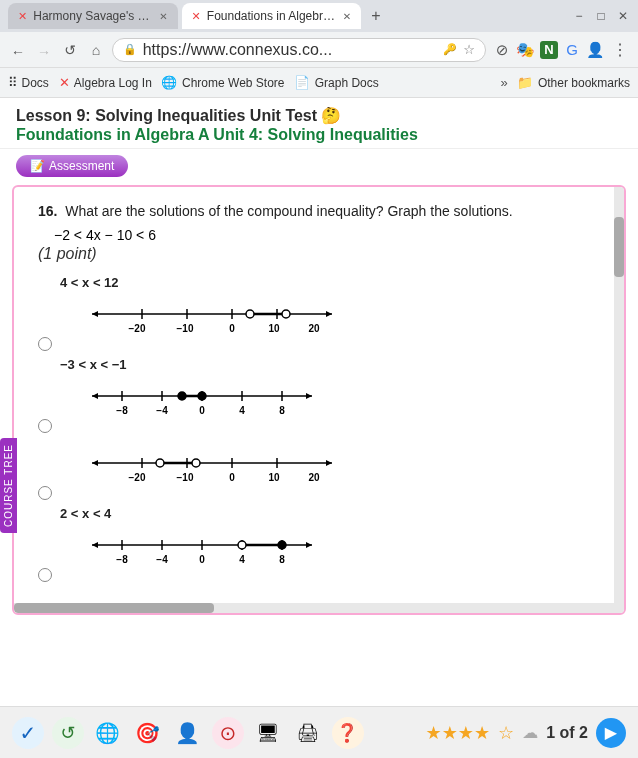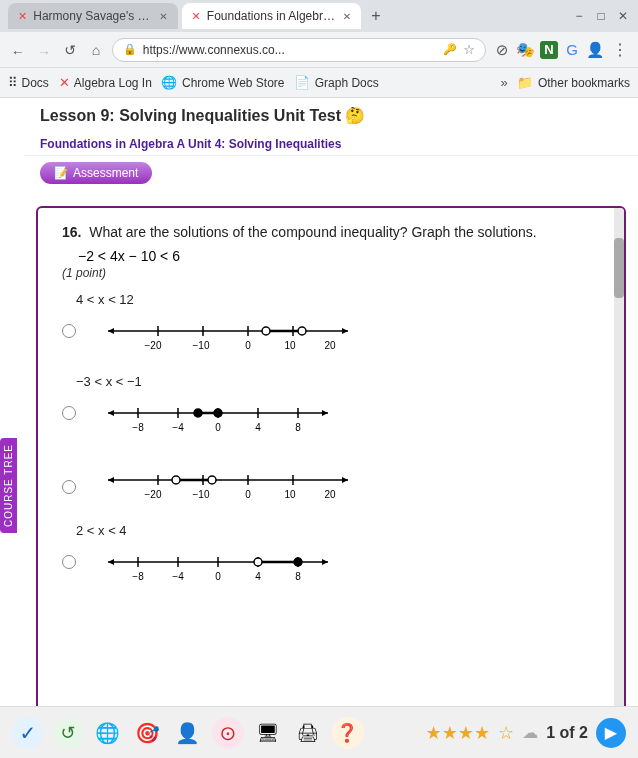--- a/index.html
+++ b/index.html
@@ -61,21 +61,21 @@
       background: #fff;
       border: 1px solid #ccc;
       border-radius: 12px;
       display: flex;
       align-items: center;
       padding: 0 10px;
       font-size: 12px;
       color: #333;
       gap: 6px;
     }
-    .address-text { flex: 1; font-size: 12px; }
+    .address-text { flex: 1; font-size: 16px; }
     .nav-extras { display: flex; gap: 4px; align-items: center; }
     .nav-ext-icon { font-size: 14px; color: #555; width: 20px; text-align: center; }
 
     .bookmarks-bar {
       background: #f1f3f4;
       height: 30px;
       display: flex;
       align-items: center;
       padding: 0 8px;
       gap: 10px;
@@ -92,90 +92,91 @@
     }
     .bm-icon { font-size: 13px; }
     .bm-more { margin-left: auto; font-size: 13px; color: #555; cursor: pointer; }
 
     
     .page-content {
       background: #fff;
       flex: 1;
       overflow: hidden;
       position: relative;
-      padding-left: 24px;
     }
     .lesson-header {
       background: #fff;
       padding: 8px 16px 4px;
       border-bottom: 1px solid #eee;
     }
     .lesson-title {
       font-size: 16px;
       font-weight: bold;
       color: #2c2c2c;
       display: flex;
       align-items: center;
       gap: 6px;
     }
     .lesson-subtitle {
-      font-size: 12px;
-      color: #4c1d95;
+      font-size: 16px;
+      color: #15803d;
       font-weight: bold;
-      margin-top: 12px;
+      margin-top: 1px;
     }
     .assessment-btn {
       display: inline-flex;
       align-items: center;
       gap: 4px;
       background: linear-gradient(to bottom, #c084e0, #9b30c0);
       color: white;
       border: none;
       border-radius: 12px;
       padding: 4px 14px;
       font-size: 12px;
       margin: 6px 0 8px 16px;
       cursor: pointer;
     }
 
     .quiz-container {
-      margin: 14px 12px;
-      border: 2px solid #701a75;
+      margin: 0 12px;
+      border: 2px solid #f9a8d4;
       border-radius: 6px;
       background: #fff;
-      height: 522px;
+      height: 430px;
       overflow: hidden;
       position: relative;
     }
     .quiz-inner {
       padding: 16px 24px;
       overflow-y: auto;
       height: 100%;
     }
     .question-num {
       font-size: 14px;
       font-weight: normal;
       color: #222;
       margin-bottom: 8px;
     }
     .inequality {
       font-size: 14px;
       margin-left: 16px;
       margin-bottom: 2px;
     }
     .points-label {
-      font-size: 12px;
+      font-size: 16px;
       font-style: italic;
       color: #333;
       margin-bottom: 12px;
     }
     .option {
       display: flex;
-      align-items: center;
+      align-items: flex-end;
+      gap: 8px;
       margin-bottom: 6px;
+      font-weight: bold;
     }
     .radio-circle {
       width: 14px;
       height: 14px;
       border-radius: 50%;
       border: 1.5px solid #888;
       background: #fff;
       flex-shrink: 0;
       margin-top: 1px;
       cursor: pointer;

